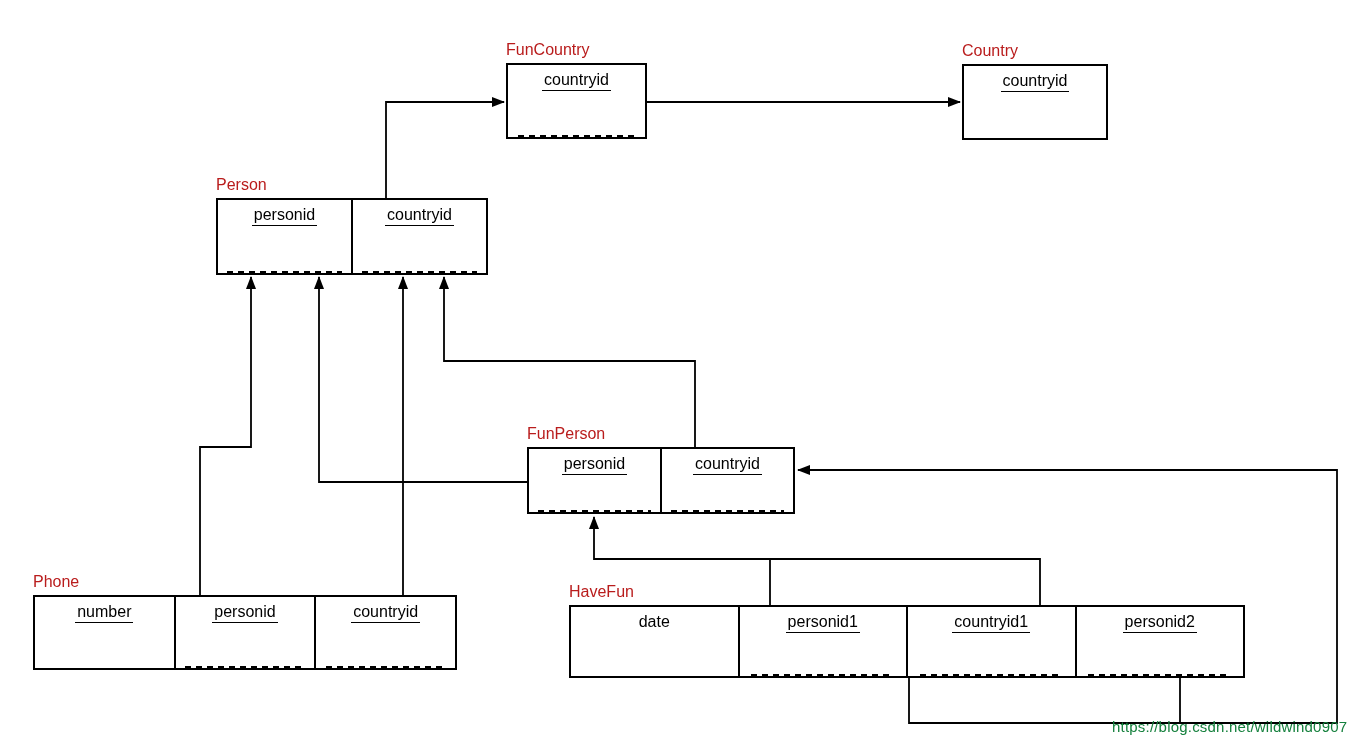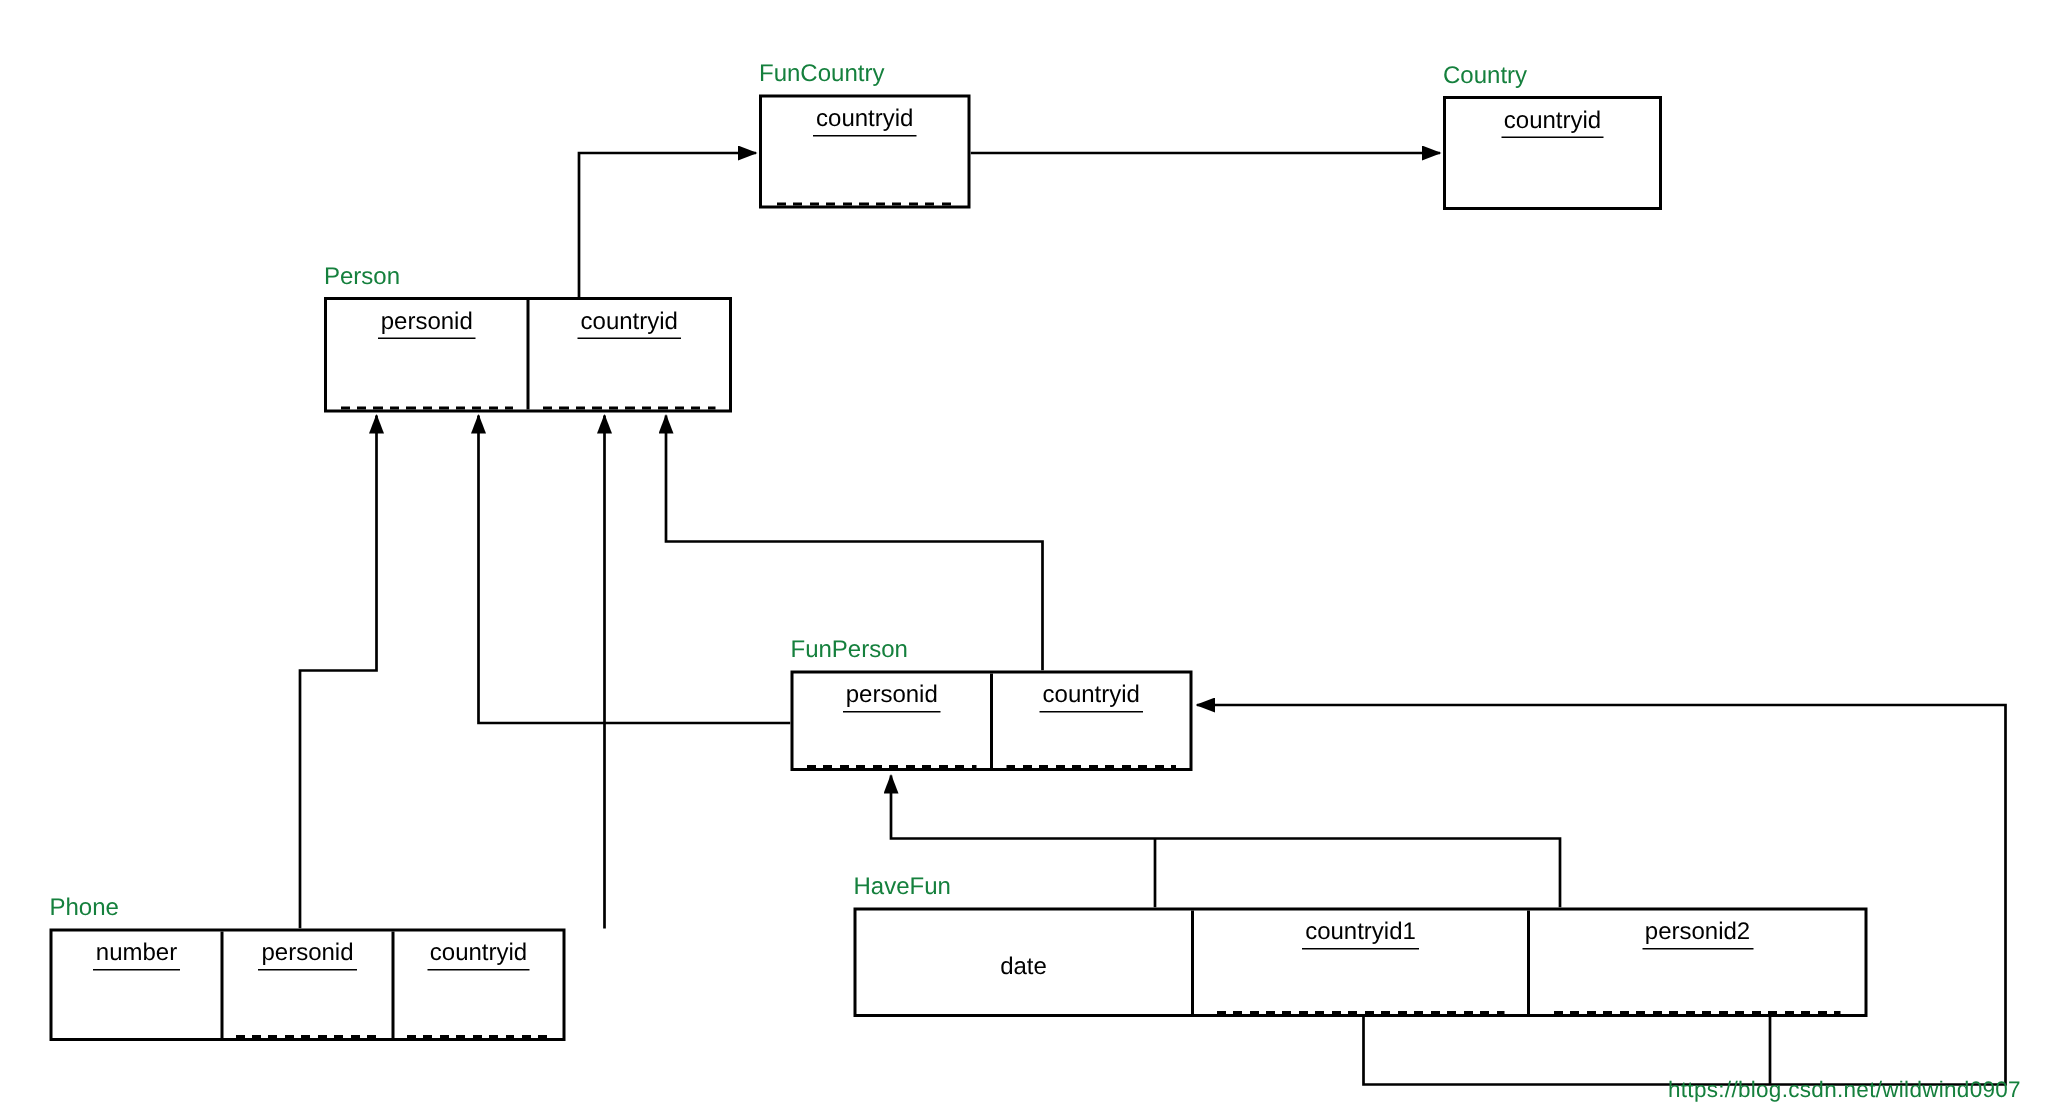--- a/index.html
+++ b/index.html
@@ -4,37 +4,37 @@
 <style>
   html,body{margin:0;padding:0;background:#ffffff;}
   .canvas{
     position:relative;width:1367px;height:743px;background:#ffffff;
     font-family:"Liberation Sans","DejaVu Sans",sans-serif;color:#000;
     overflow:hidden;
   }
   .wires{position:absolute;left:0;top:0;z-index:1;}
   .tbl{position:absolute;z-index:2;}
   .tlabel{
-    height:20px;line-height:20px;font-size:16px;color:#15803d;
+    height:20px;line-height:20px;font-size:16px;color:#b91c1c;
     margin-bottom:3px;white-space:nowrap;
   }
   .tbox{
     display:flex;background:#ffffff;border:2px solid #000;box-sizing:border-box;
   }
   .cell{
     flex:1 1 0;display:flex;flex-direction:column;align-items:center;
     justify-content:space-between;gap:9px;padding-top:5px;box-sizing:border-box;
     border-left:2px solid #000;min-width:0;
   }
   .cell:first-child{border-left:none;}
   .fname{
     font-size:16px;line-height:19px;white-space:nowrap;
     border-bottom:1.5px solid #000;padding:0 2px 1px 2px;
   }
-  .fname.plain{border-bottom:none;margin-top:23px;}
+  .fname.plain{border-bottom:none;}
   .pkdash{
     width:86%;height:2px;
     background:repeating-linear-gradient(90deg,#000 0 6px,transparent 6px 11px);
   }
   .pkdash.hidden{visibility:hidden;}
   .watermark{
     position:absolute;left:1112px;top:718px;z-index:3;
     font-size:15px;letter-spacing:0.2px;color:#15803d;white-space:nowrap;
   }
 </style>
@@ -104,21 +104,21 @@
         <span class="fname">personid</span>
         <div class="pkdash"></div>
       </div>
       <div class="cell">
         <span class="fname">countryid</span>
         <div class="pkdash"></div>
       </div>
     </div>
   </div>
 
-  <div class="tbl" style="left:33px;top:596px;width:344px">
+  <div class="tbl" style="left:33px;top:572px;width:424px">
     <div class="tlabel">Phone</div>
     <div class="tbox" style="height:75px">
       <div class="cell">
         <span class="fname">number</span>
         <div class="pkdash hidden"></div>
       </div>
       <div class="cell">
         <span class="fname">personid</span>
         <div class="pkdash"></div>
       </div>
@@ -130,20 +130,24 @@
   </div>
 
   <div class="tbl" style="left:569px;top:582px;width:676px">
     <div class="tlabel">HaveFun</div>
     <div class="tbox" style="height:73px">
       <div class="cell">
         <span class="fname plain">date</span>
         <div class="pkdash hidden"></div>
       </div>
       <div class="cell">
+        <span class="fname">personid1</span>
+        <div class="pkdash"></div>
+      </div>
+      <div class="cell">
         <span class="fname">countryid1</span>
         <div class="pkdash"></div>
       </div>
       <div class="cell">
         <span class="fname">personid2</span>
         <div class="pkdash"></div>
       </div>
     </div>
   </div>
 

